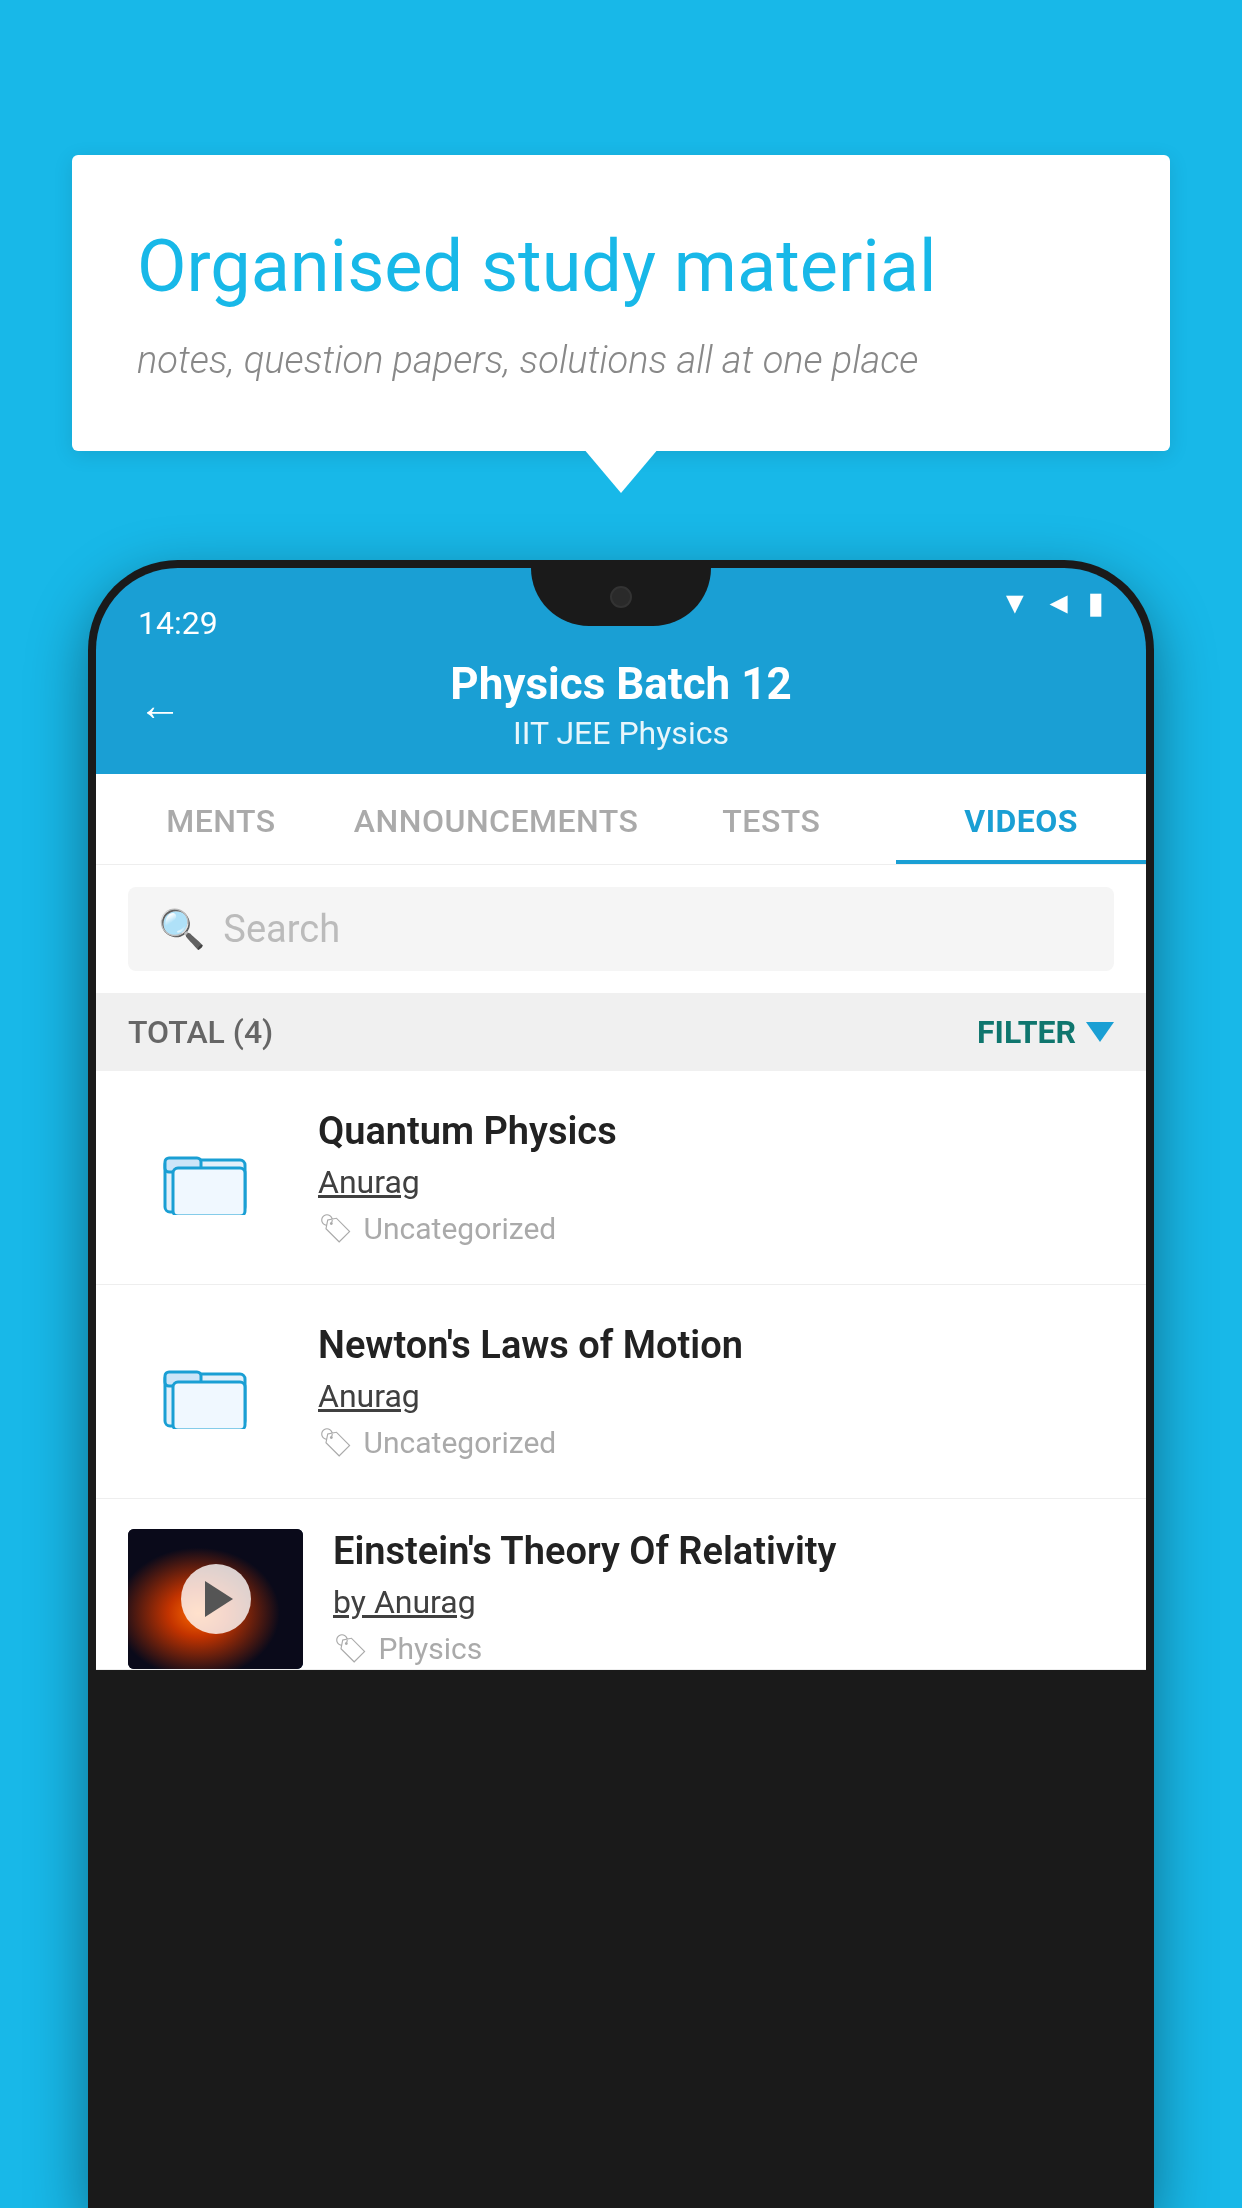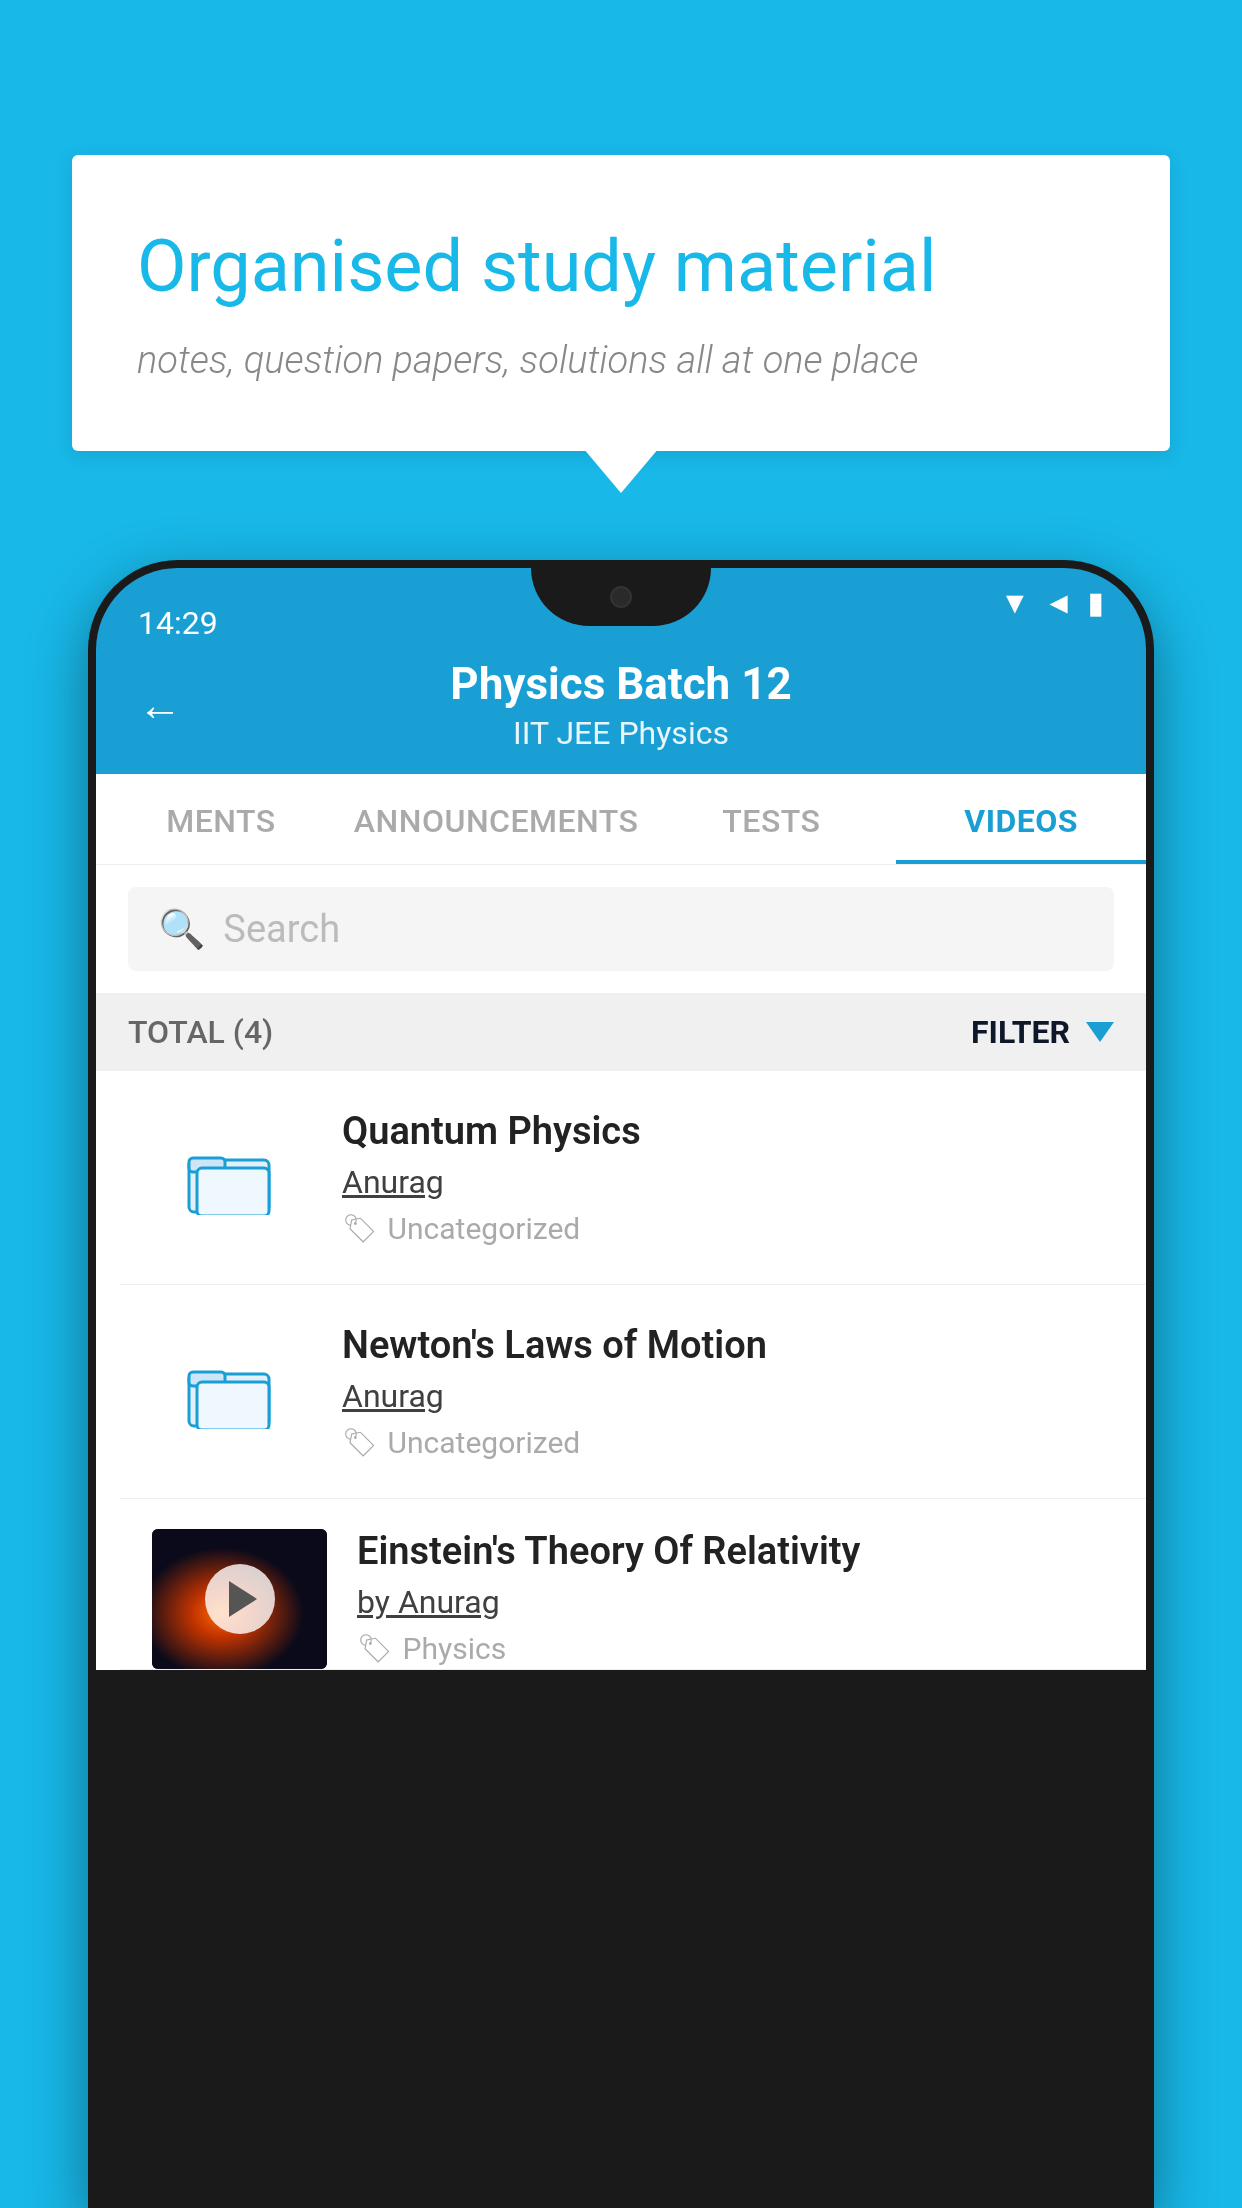--- a/index.html
+++ b/index.html
@@ -230,26 +230,26 @@
       align-items: flex-start;
     }
 
     .total-label {
       color: #666;
       font-size: 32px;
       font-weight: 500;
     }
 
     .filter-btn {
-      color: #0f172a;
+      color: #0f766e;
       font-size: 32px;
       font-weight: 700;
       display: flex;
       align-items: center;
-      gap: 16px;
+      gap: 10px;
       cursor: pointer;
     }
 
     .filter-triangle {
       width: 0;
       height: 0;
       border-left: 14px solid transparent;
       border-right: 14px solid transparent;
       border-top: 20px solid #1a9fd4;
     }
@@ -260,21 +260,20 @@
       overflow-y: auto;
     }
 
     .video-item {
       display: flex;
       align-items: center;
       padding: 38px 32px;
       border-bottom: 1px solid #eee;
       gap: 30px;
       cursor: pointer;
-      margin-left: 24px;
     }
 
     .video-thumb-placeholder {
       width: 160px;
       height: 120px;
       flex-shrink: 0;
       display: flex;
       align-items: center;
       justify-content: center;
     }

